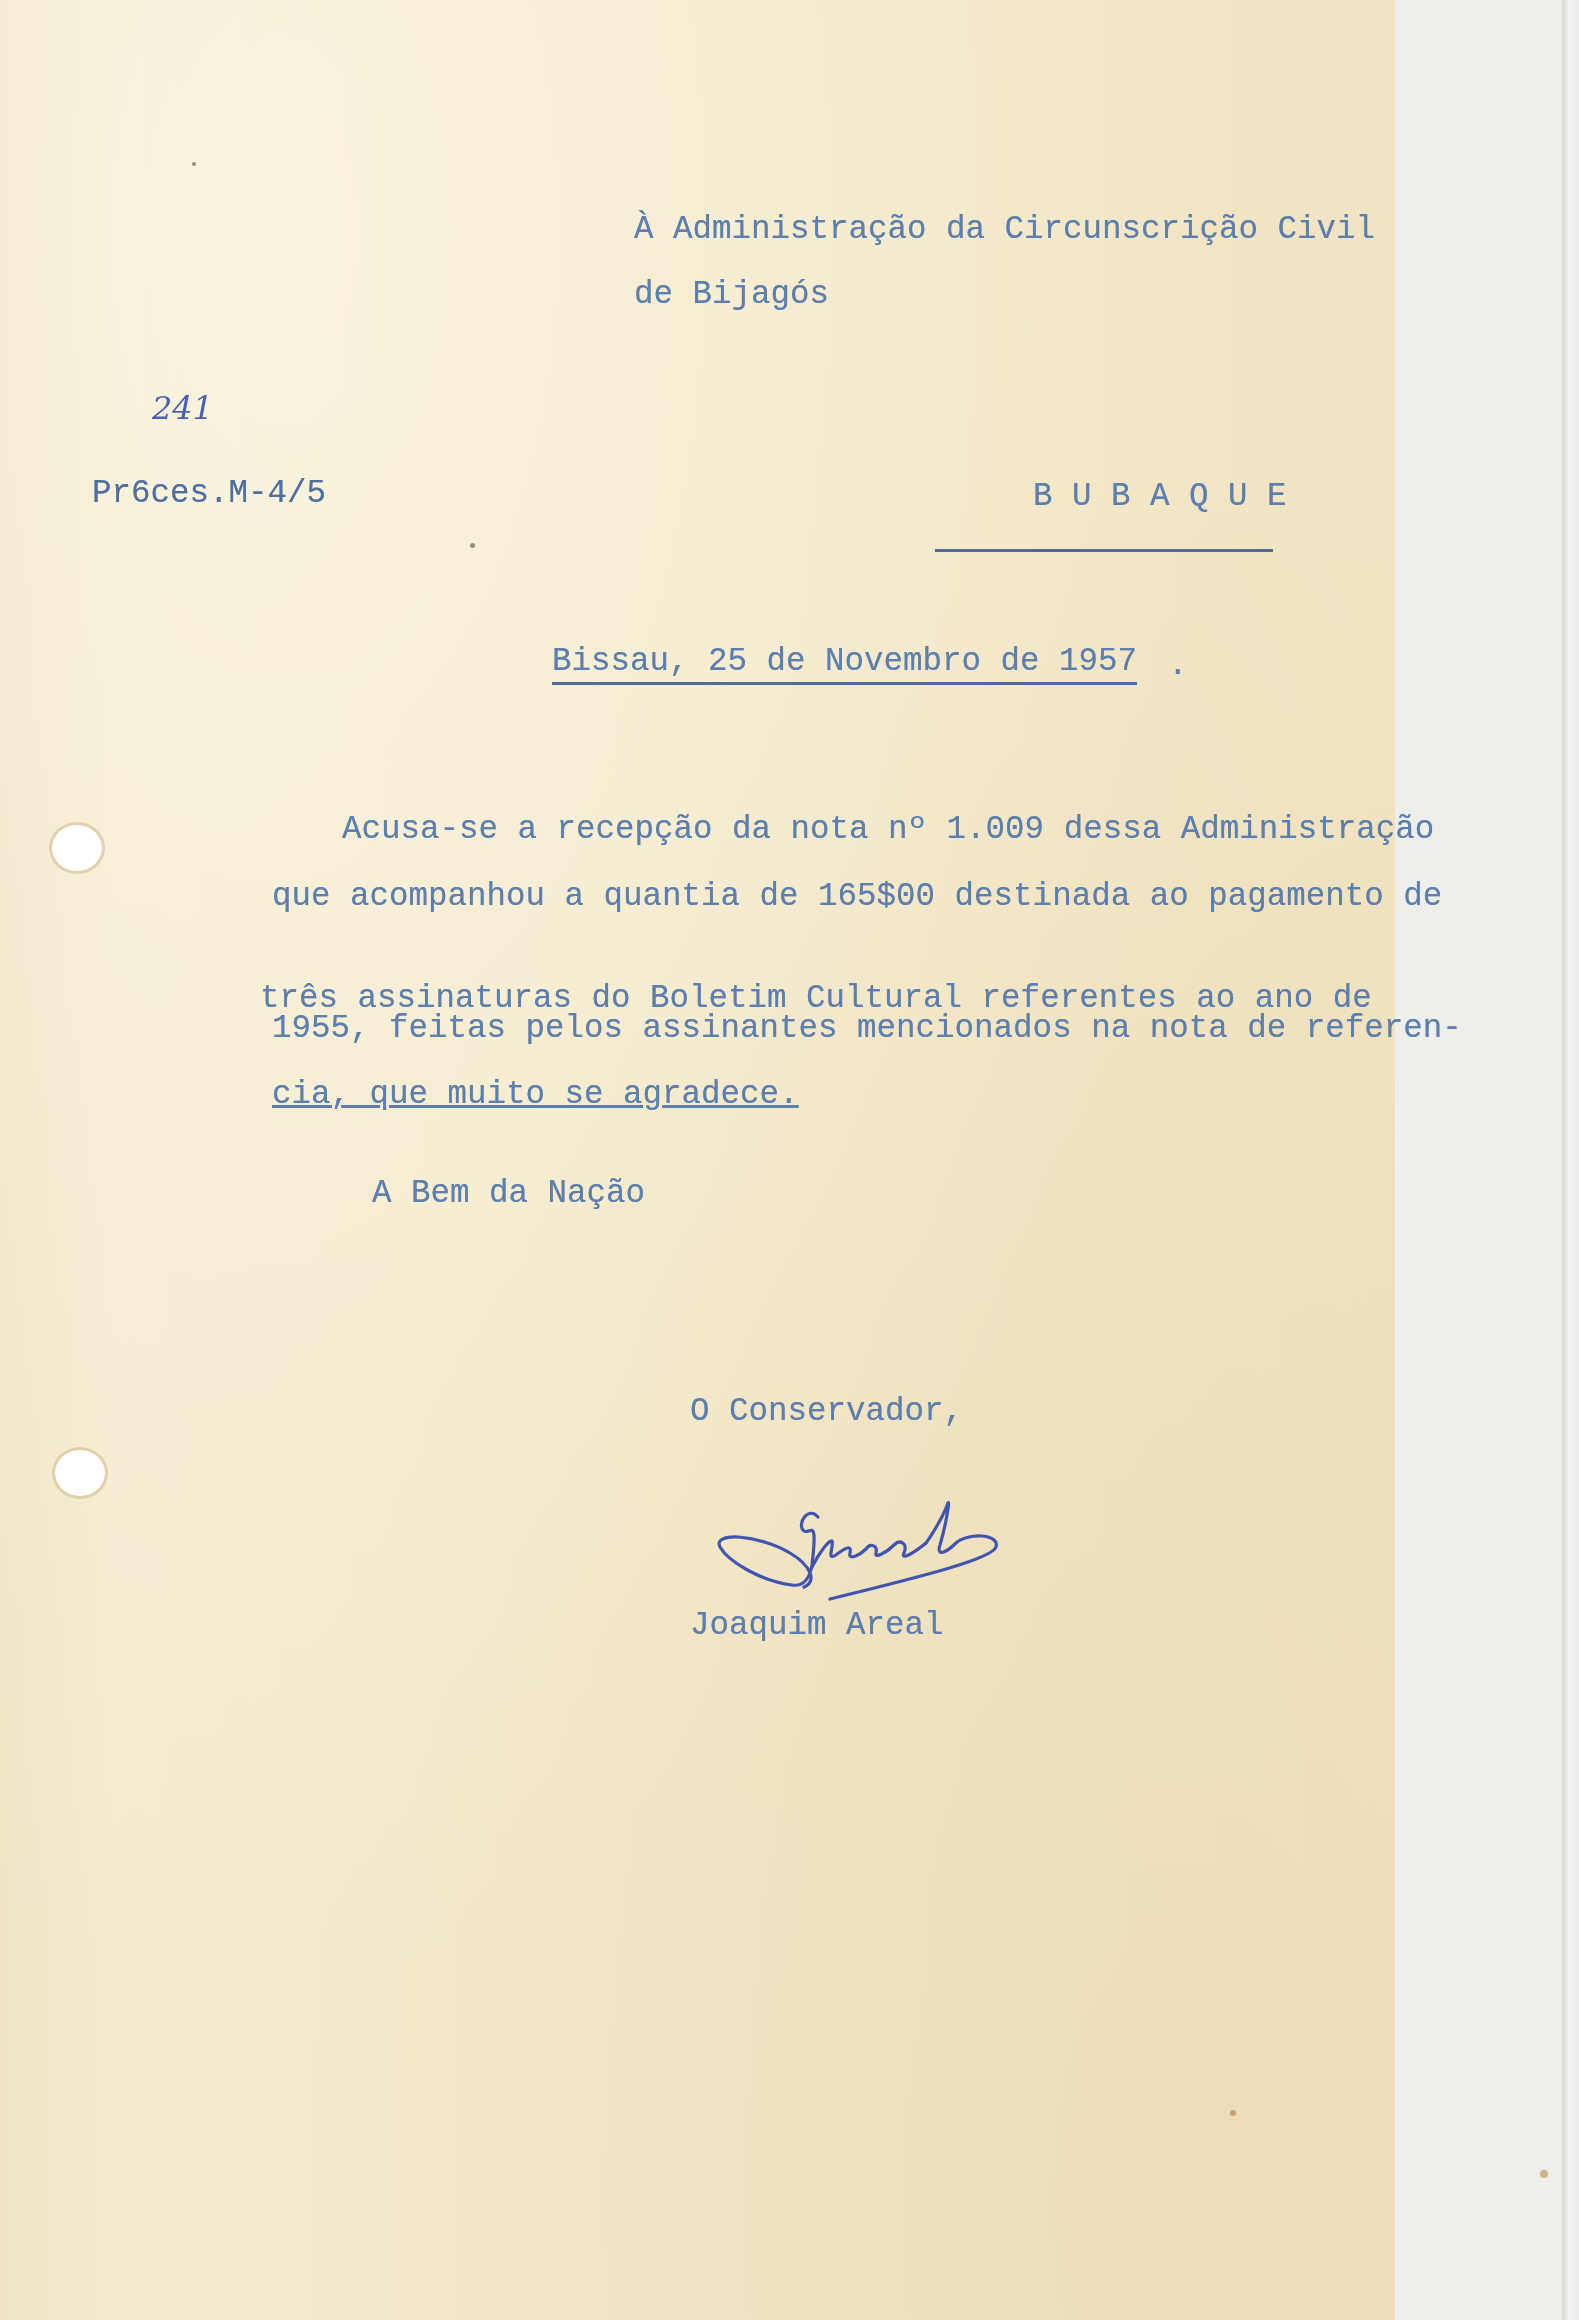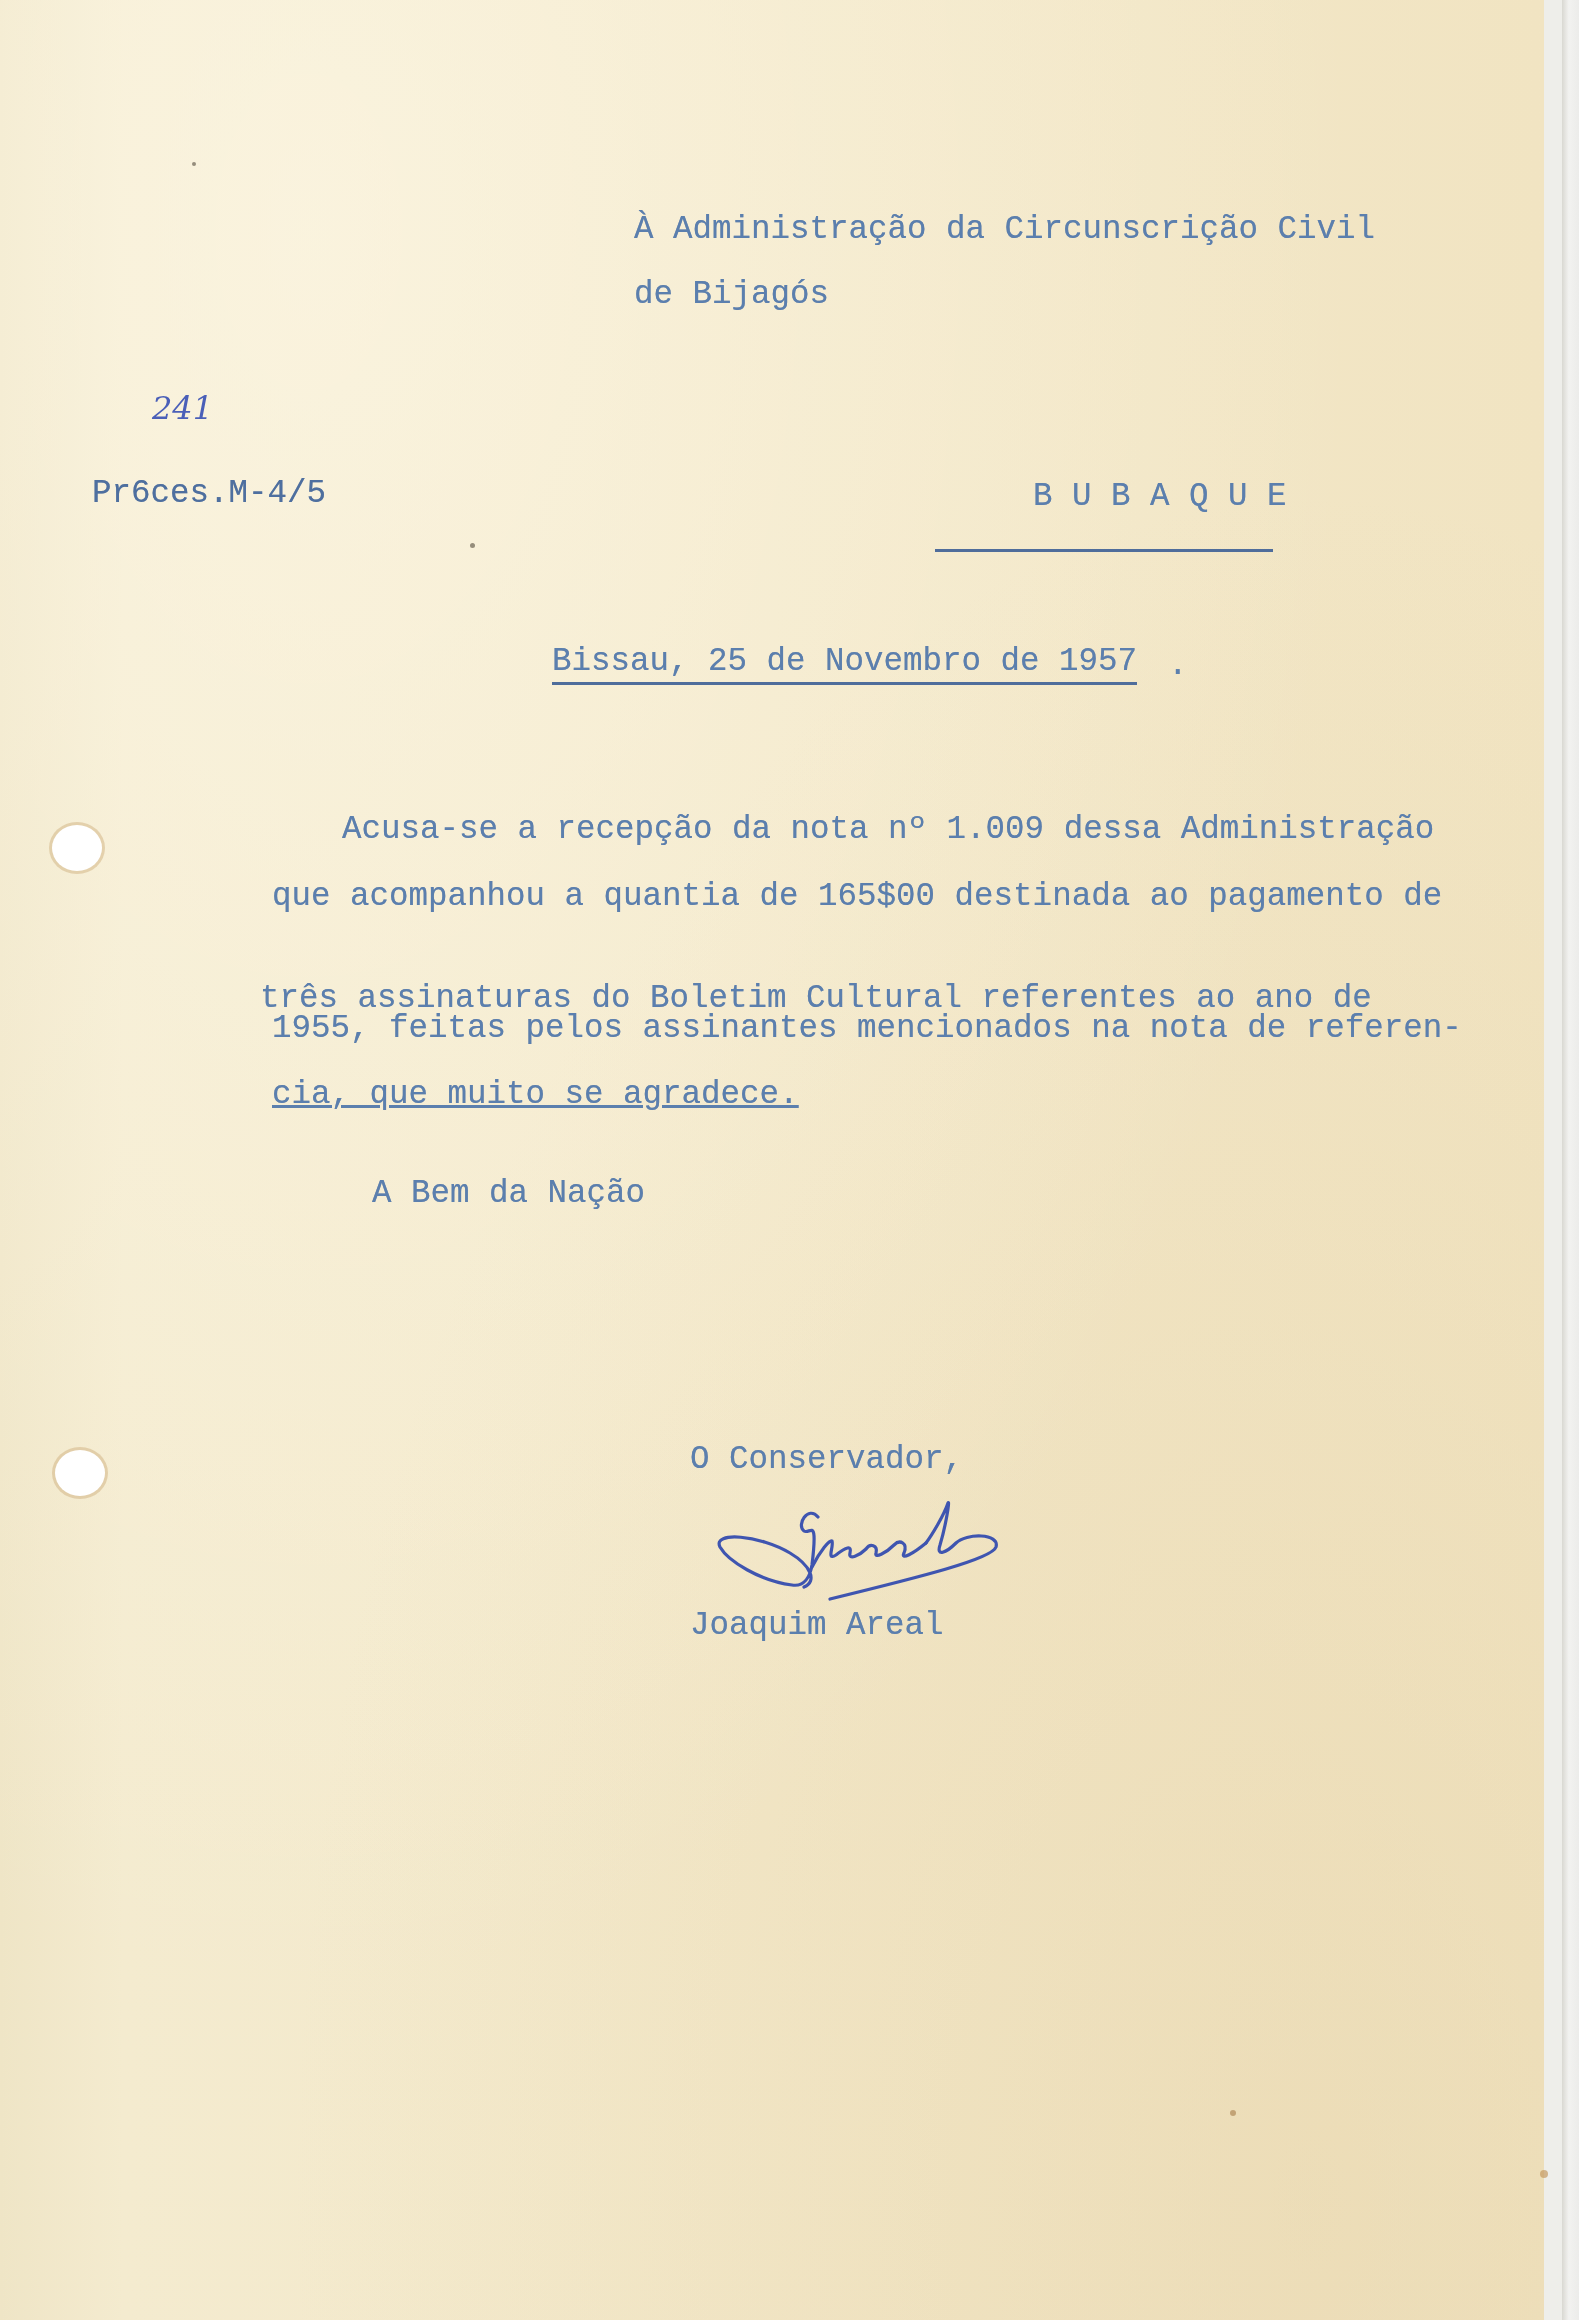--- a/index.html
+++ b/index.html
@@ -2,21 +2,21 @@
 <html><head>
 <meta charset="utf-8">
 <style>
   html, body { margin: 0; padding: 0; }
   body {
     width: 1579px; height: 2320px; position: relative; overflow: hidden;
     background: #eeeeea;
     font-family: "Liberation Mono", "DejaVu Sans Mono", monospace;
   }
   .paper {
-    position: absolute; left: 0; top: 0; width: 1544px; height: 2320px;
+    position: absolute; left: 0; top: 0; width: 1395px; height: 2320px;
     background:
       radial-gradient(ellipse at 20% 10%, rgba(255,250,235,0.55), rgba(255,250,235,0) 60%),
       radial-gradient(ellipse at 85% 95%, rgba(226,205,160,0.35), rgba(226,205,160,0) 55%),
       linear-gradient(90deg, #efe5c6 0%, #f4ebcf 8%, #f3e8c9 50%, #f1e4c2 100%);
   }
   .edge-right {
     position: absolute; left: 1562px; top: 0; width: 17px; height: 2320px;
     background: linear-gradient(90deg, #d9d8d2, #f2f2f0 40%, #ececea);
   }
   .typed {
@@ -60,21 +60,21 @@
   <div>
     <div class="typed" style="left:264px; top:814px;">    Acusa-se a recepção da nota nº 1.009 dessa Administração</div>
     <div class="typed" style="left:272px; top:881px;">que acompanhou a quantia de 165$00 destinada ao pagamento de</div>
     <div class="typed" style="left:260px; top:947px;margin-top:36px;">três assinaturas do Boletim Cultural referentes ao ano de</div>
     <div class="typed" style="left:272px; top:1013px;">1955, feitas pelos assinantes mencionados na nota de referen-</div>
     <div class="typed" style="left:272px; top:1079px;text-decoration:underline;">cia, que muito se agradece.</div>
   </div>
 
   <div class="typed" style="left:372px; top:1178px;">A Bem da Nação</div>
 
-  <div class="typed" style="left:690px; top:1444px;">O Conservador,</div>
+  <div class="typed" style="left:690px; top:1396px;">O Conservador,</div>
 
   <svg class="sig" width="320" height="120" viewBox="0 0 320 120">
     <g fill="none" stroke="#3f55b0" stroke-width="3.2" stroke-linecap="round" stroke-linejoin="round">
       <path d="M118 22 C108 10, 96 30, 104 36 C110 40, 118 20, 112 70 C110 82, 104 92, 92 90 C60 86, 28 66, 20 52 C12 36, 60 40, 90 58 C110 70, 118 86, 104 92"></path>
       <path d="M112 72 C120 56, 130 44, 132 46 C134 52, 126 66, 136 60 C146 52, 152 50, 150 58 C148 66, 160 60, 166 54 C170 48, 178 50, 176 58 C174 64, 186 58, 194 50 C200 44, 208 48, 204 58 C200 66, 214 58, 226 48"></path>
       <path d="M226 48 C232 40, 244 20, 248 8 C250 4, 246 30, 240 50 C236 62, 246 58, 256 48 C266 38, 300 38, 296 52 C292 64, 220 82, 130 104"></path>
     </g>
   </svg>
 
   <div class="typed" style="left:690px; top:1610px;">Joaquim Areal</div>

